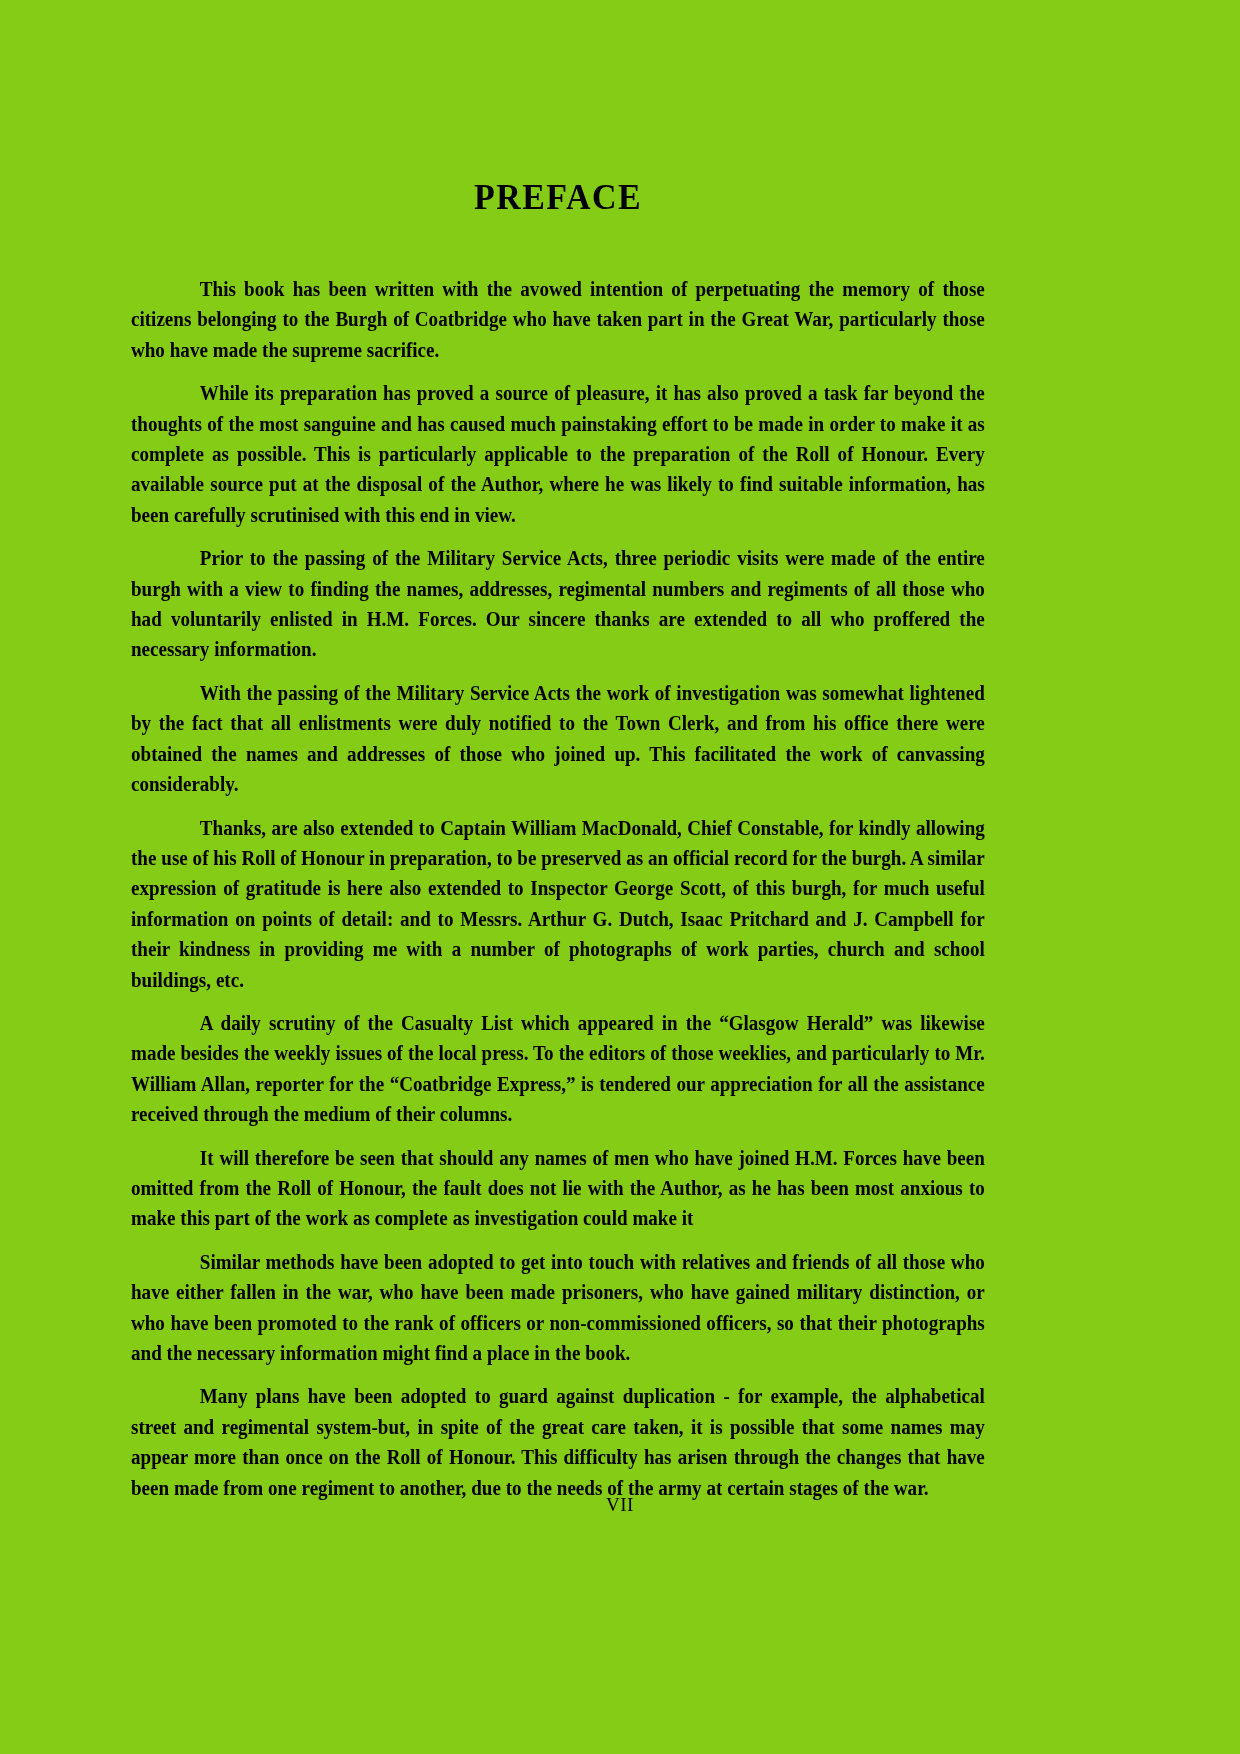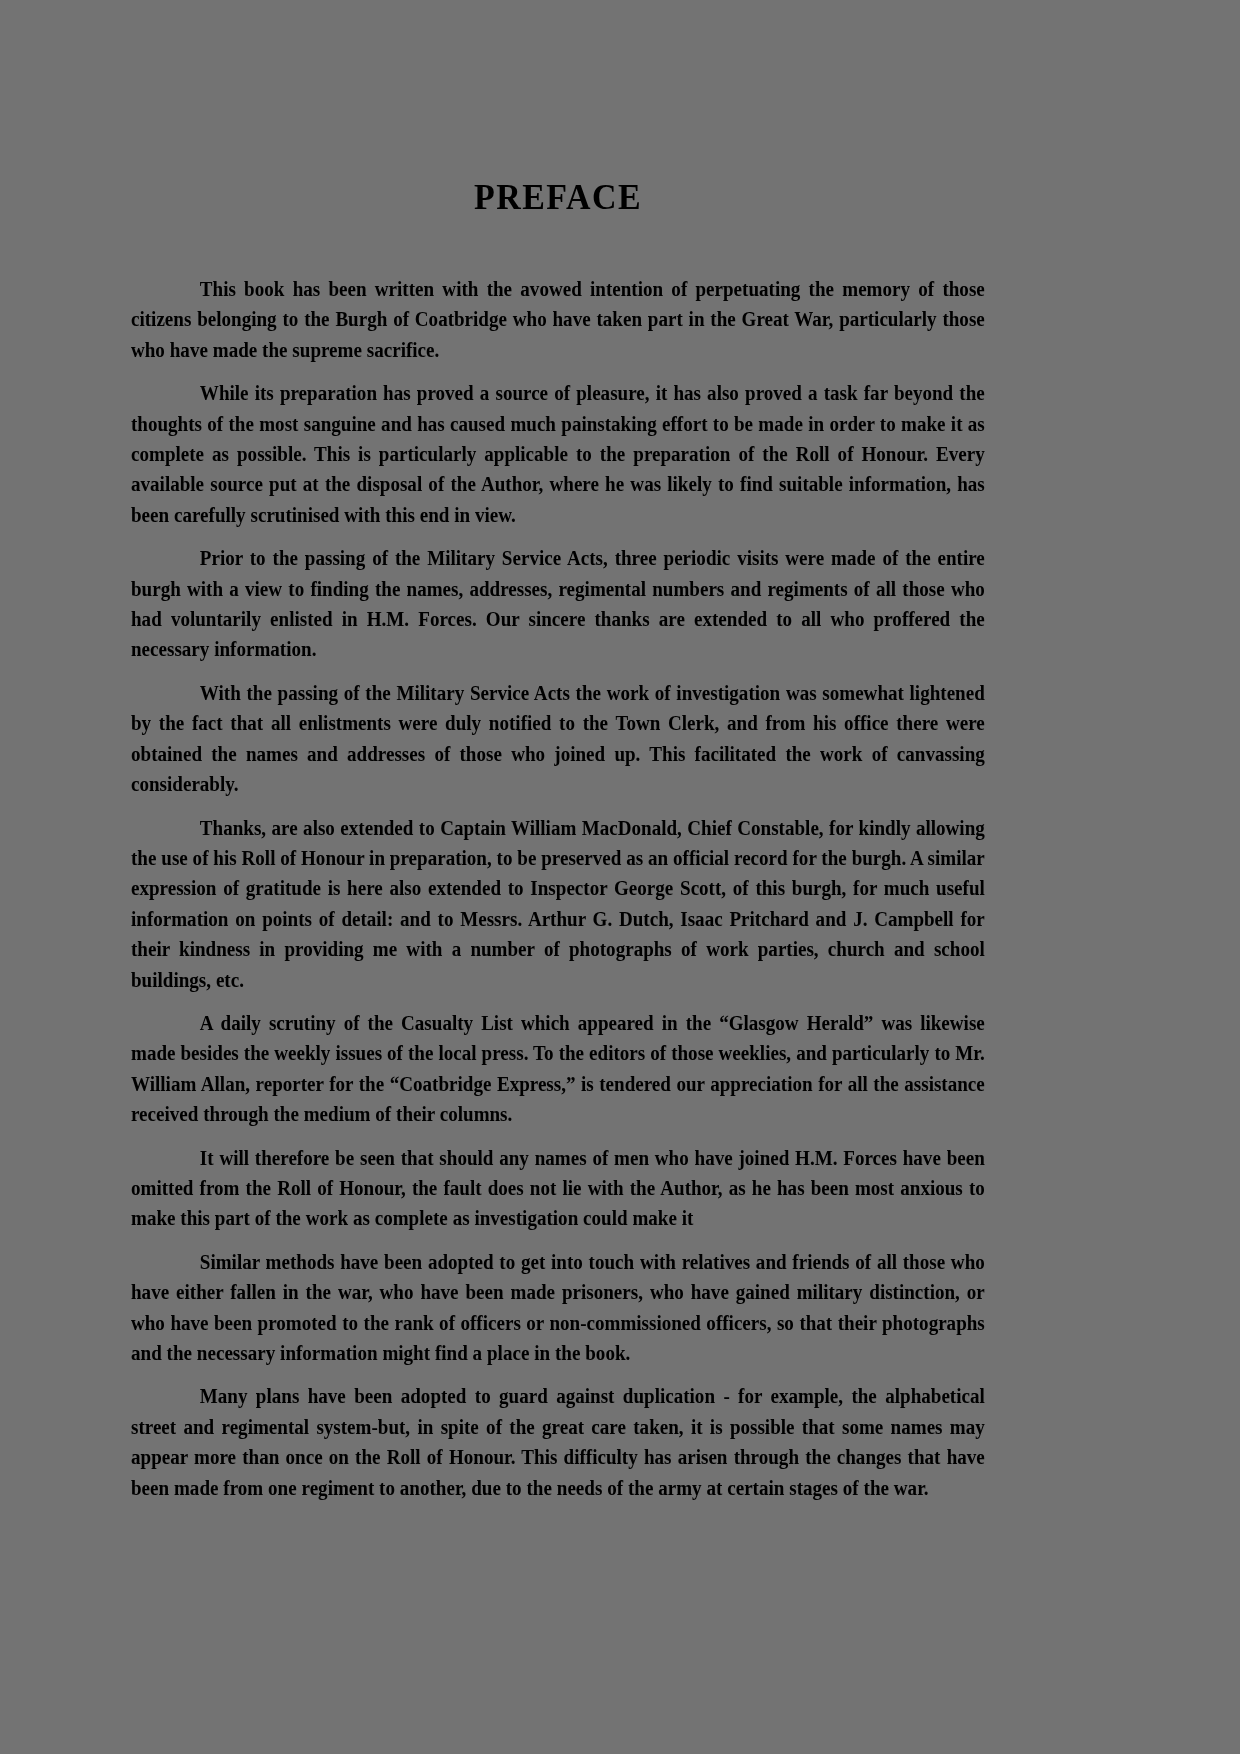--- a/index.html
+++ b/index.html
@@ -8,21 +8,21 @@
     background: #ffffff;
   }
   body {
     font-family: "Liberation Serif", "DejaVu Serif", serif;
     color: #000000;
   }
   .page {
     position: relative;
     width: 1240px;
     height: 1754px;
-    background: #737373;
+    background: #84cc16;
     box-sizing: border-box;
     overflow: hidden;
   }
   .content {
     position: absolute;
     left: 131px;
     top: 0;
     width: 854px;
   }
   .page-title {
@@ -76,13 +76,14 @@
       <p class="para">While its preparation has proved a source of pleasure, it has also proved a task far beyond the thoughts of the most sanguine and has caused much painstaking effort to be made in order to make it as complete as possible.  This is particularly applicable to the preparation of the Roll of Honour.  Every available source put at the disposal of the Author, where he was likely to find suitable information, has been carefully scrutinised with this end in view.</p>
       <p class="para">Prior to the passing of the Military Service Acts, three periodic visits were made of the entire burgh with a view to finding the names, addresses, regimental numbers and regiments of all those who had voluntarily enlisted in H.M. Forces.  Our sincere thanks are extended to all who proffered the necessary information.</p>
       <p class="para">With the passing of the Military Service Acts the work of investigation was somewhat lightened by the fact that all enlistments were duly notified to the Town Clerk, and from his office there were obtained the names and addresses of those who joined up.  This facilitated the work of canvassing considerably.</p>
       <p class="para">Thanks, are also extended to Captain William MacDonald, Chief Constable, for kindly allowing the use of his Roll of Honour in preparation, to be preserved as an official record for the burgh.  A similar expression of gratitude is here also extended to Inspector George Scott, of this burgh, for much useful information on points of detail: and to Messrs. Arthur G. Dutch, Isaac Pritchard and J. Campbell for their kindness in providing me with a number of photographs of work parties, church and school buildings, etc.</p>
       <p class="para">A daily scrutiny of the Casualty List which appeared in the “Glasgow Herald” was likewise made besides the weekly issues of the local press.  To the editors of those weeklies, and particularly to Mr. William Allan, reporter for the “Coatbridge Express,” is tendered our appreciation for all the assistance received through the medium of their columns.</p>
       <p class="para">It will therefore be seen that should any names of men who have joined H.M. Forces have been omitted from the Roll of Honour, the fault does not lie with the Author, as he has been most anxious to make this part of the work as complete as investigation could make it</p>
       <p class="para">Similar methods have been adopted to get into touch with relatives and friends of all those who have either fallen in the war, who have been made prisoners, who have gained military distinction, or who have been promoted to the rank of officers or non-commissioned officers, so that their photographs and the necessary information might find a place in the book.</p>
       <p class="para">Many plans have been adopted to guard against duplication - for example, the alphabetical street and regimental system-but, in spite of the great care taken, it is possible that some names may appear more than once on the Roll of Honour.  This difficulty has arisen through the changes that have been made from one regiment to another, due to the needs of the army at certain stages of the war.</p>
     </div>
   </div>
+  <div class="page-number">VII</div>
 </div>
 
 </body></html>

